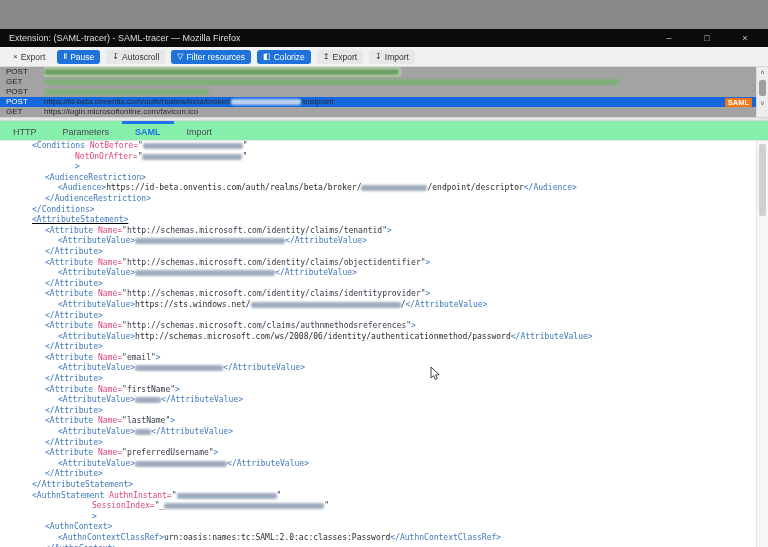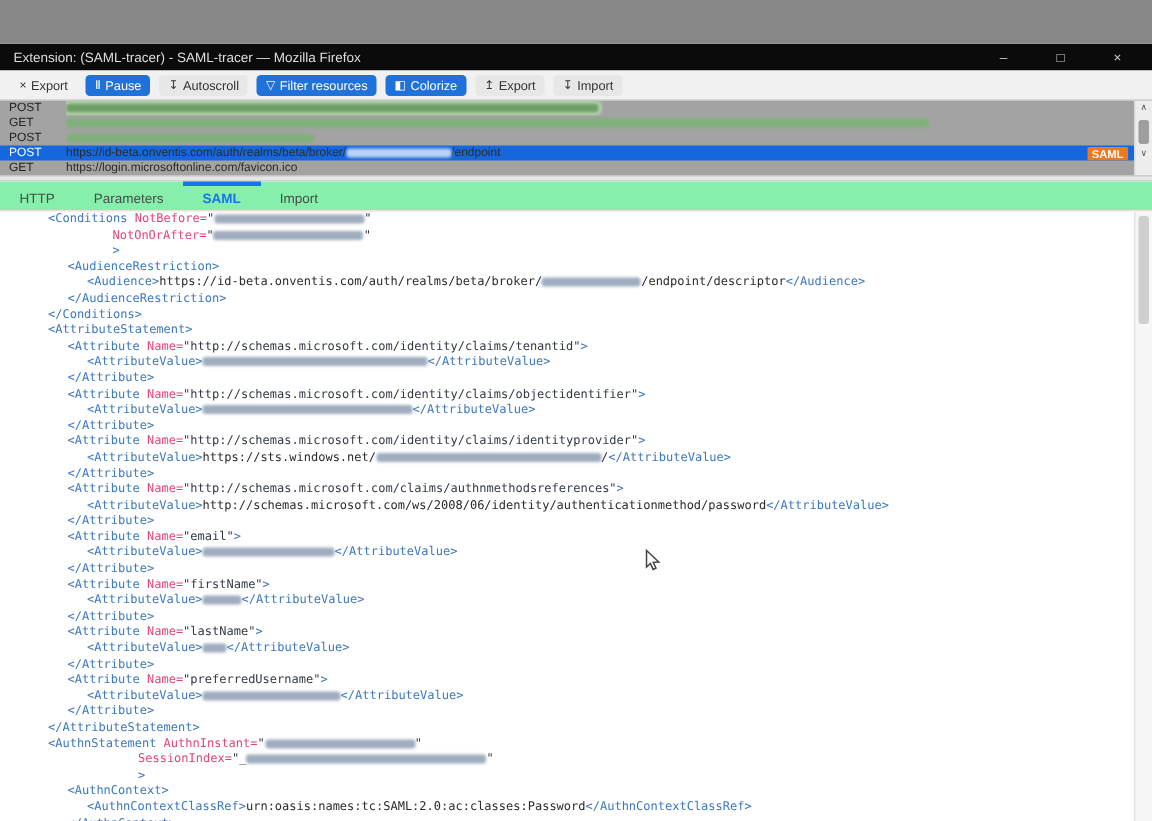--- a/index.html
+++ b/index.html
@@ -154,21 +154,21 @@
 
   <div class="xmlpane">
     <div id="xml-lines">
         <div class="xline" style="padding-left: 32px;"><span class="xg">&lt;Conditions </span><span class="xa">NotBefore=</span><span class="xs">"</span><span class="blur" style="width: 100px;"></span><span class="xs">"</span></div>
         <div class="xline" style="padding-left: 75px;"><span class="xa">NotOnOrAfter=</span><span class="xs">"</span><span class="blur" style="width: 100px;"></span><span class="xs">"</span></div>
         <div class="xline" style="padding-left: 75px;"><span class="xg">&gt;</span></div>
         <div class="xline" style="padding-left: 45px;"><span class="xg">&lt;AudienceRestriction&gt;</span></div>
         <div class="xline" style="padding-left: 58px;"><span class="xg">&lt;Audience&gt;</span><span class="xc">https://id-beta.onventis.com/auth/realms/beta/broker/</span><span class="blur" style="width: 66px;"></span><span class="xc">/endpoint/descriptor</span><span class="xg">&lt;/Audience&gt;</span></div>
         <div class="xline" style="padding-left: 45px;"><span class="xg">&lt;/AudienceRestriction&gt;</span></div>
         <div class="xline" style="padding-left: 32px;"><span class="xg">&lt;/Conditions&gt;</span></div>
-        <div class="xline" style="padding-left: 32px;"><span class="xg">&lt;AttributeStatement&gt;</span></div>
+        <div class="xline" style="padding-left: 32px; text-decoration: underline;"><span class="xg">&lt;AttributeStatement&gt;</span></div>
         <div class="xline" style="padding-left: 45px;"><span class="xg">&lt;Attribute </span><span class="xa">Name=</span><span class="xs">"http://schemas.microsoft.com/identity/claims/tenantid"</span><span class="xg">&gt;</span></div>
         <div class="xline" style="padding-left: 58px;"><span class="xg">&lt;AttributeValue&gt;</span><span class="blur" style="width: 150px;"></span><span class="xg">&lt;/AttributeValue&gt;</span></div>
         <div class="xline" style="padding-left: 45px;"><span class="xg">&lt;/Attribute&gt;</span></div>
         <div class="xline" style="padding-left: 45px;"><span class="xg">&lt;Attribute </span><span class="xa">Name=</span><span class="xs">"http://schemas.microsoft.com/identity/claims/objectidentifier"</span><span class="xg">&gt;</span></div>
         <div class="xline" style="padding-left: 58px;"><span class="xg">&lt;AttributeValue&gt;</span><span class="blur" style="width: 140px;"></span><span class="xg">&lt;/AttributeValue&gt;</span></div>
         <div class="xline" style="padding-left: 45px;"><span class="xg">&lt;/Attribute&gt;</span></div>
         <div class="xline" style="padding-left: 45px;"><span class="xg">&lt;Attribute </span><span class="xa">Name=</span><span class="xs">"http://schemas.microsoft.com/identity/claims/identityprovider"</span><span class="xg">&gt;</span></div>
         <div class="xline" style="padding-left: 58px;"><span class="xg">&lt;AttributeValue&gt;</span><span class="xc">https://sts.windows.net/</span><span class="blur" style="width: 150px;"></span><span class="xc">/</span><span class="xg">&lt;/AttributeValue&gt;</span></div>
         <div class="xline" style="padding-left: 45px;"><span class="xg">&lt;/Attribute&gt;</span></div>
         <div class="xline" style="padding-left: 45px;"><span class="xg">&lt;Attribute </span><span class="xa">Name=</span><span class="xs">"http://schemas.microsoft.com/claims/authnmethodsreferences"</span><span class="xg">&gt;</span></div>

